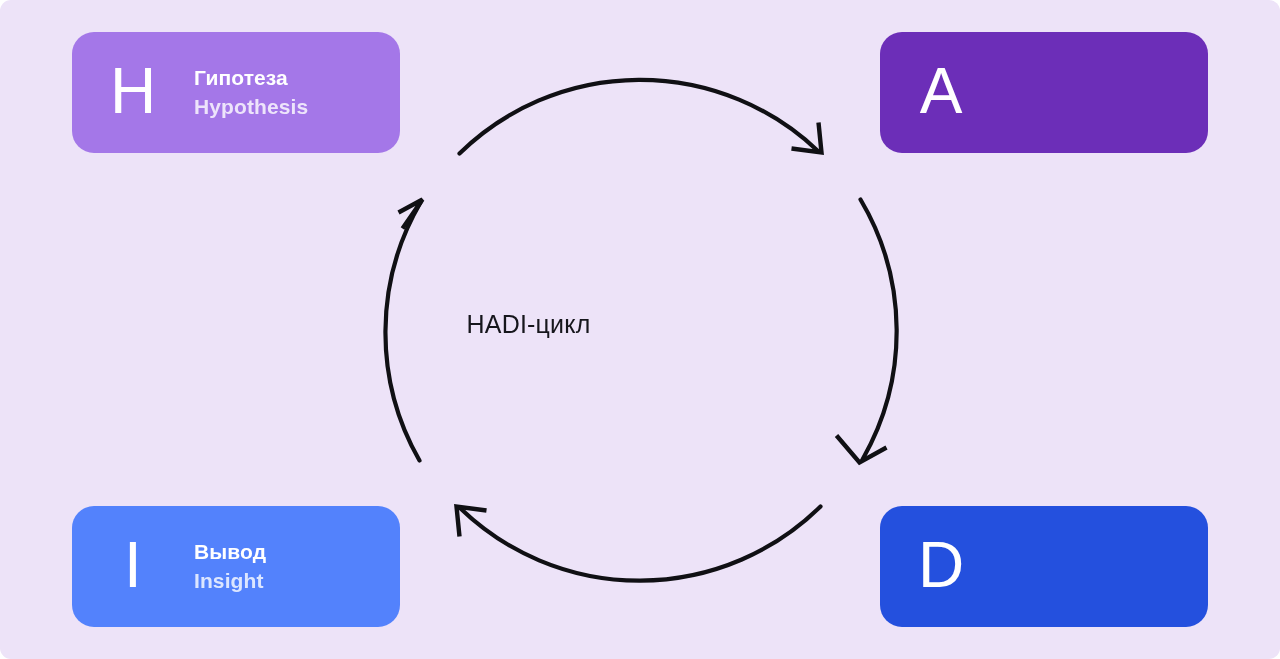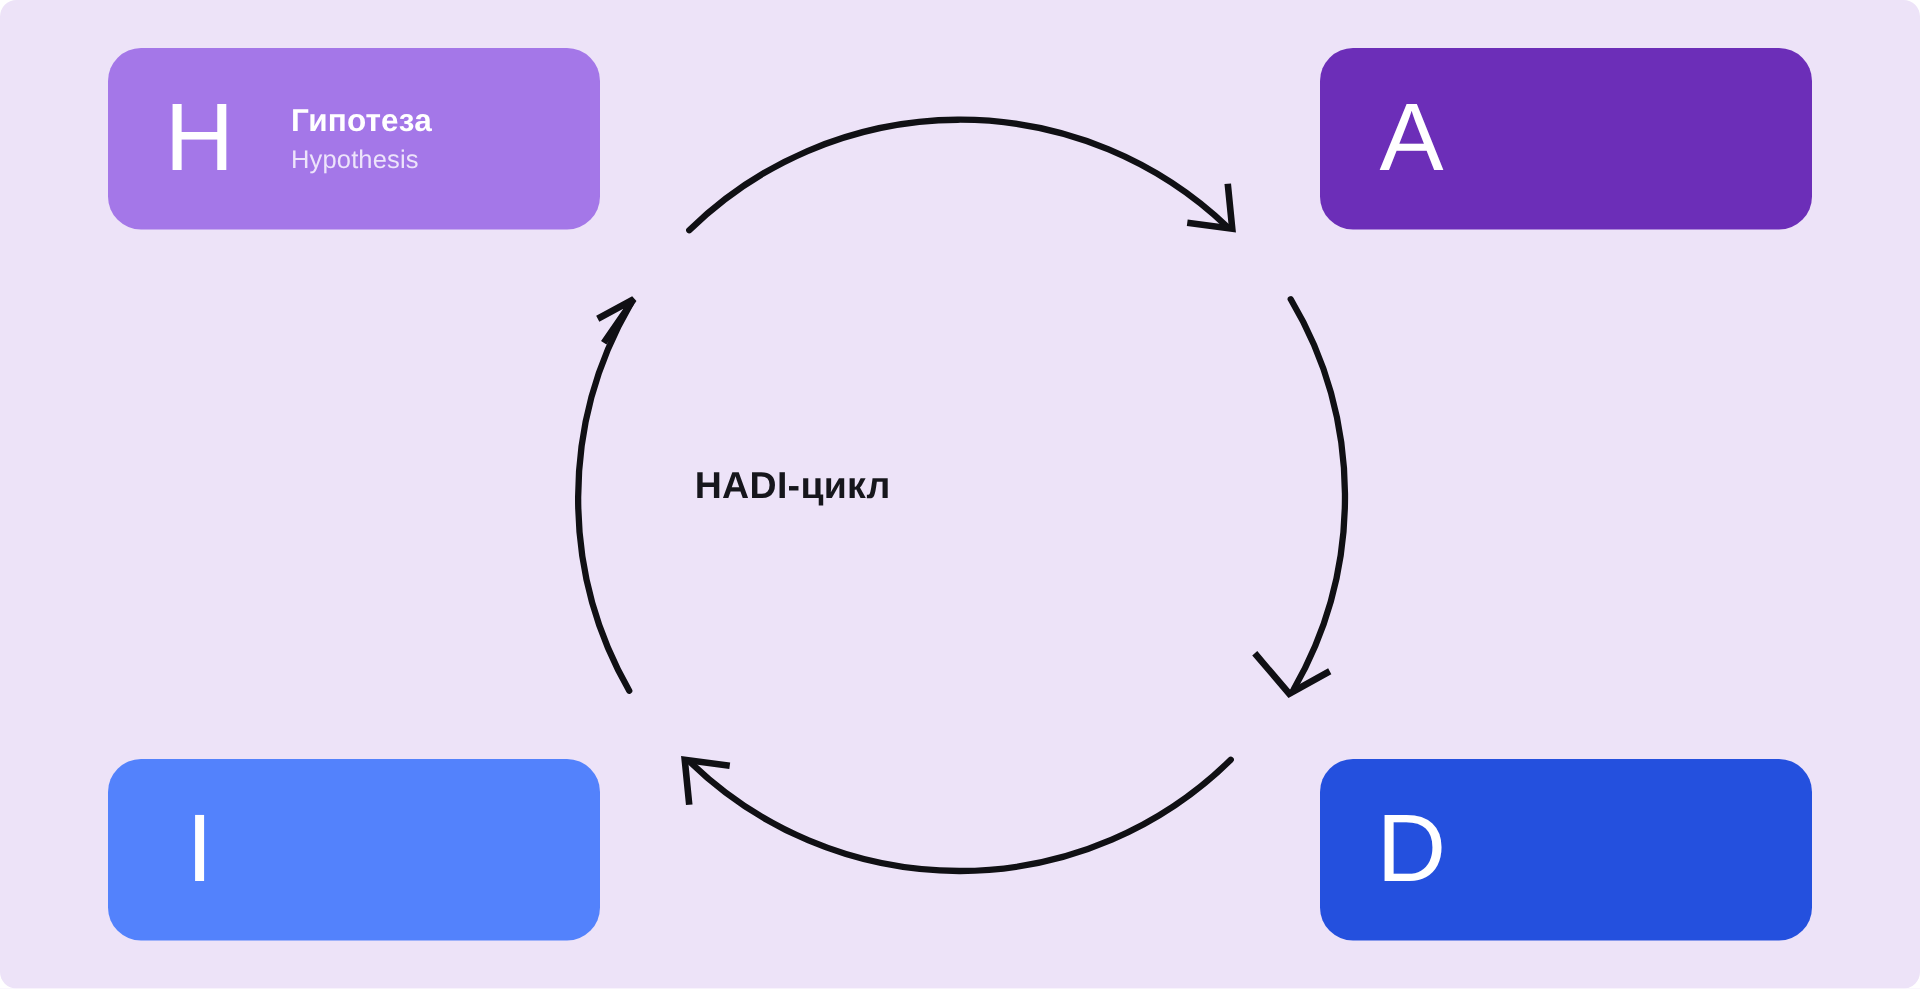--- a/index.html
+++ b/index.html
@@ -57,36 +57,36 @@
   }
   .card-title {
     color: #ffffff;
     font-size: 21px;
     font-weight: 700;
     line-height: 1.15;
     letter-spacing: 0.1px;
   }
   .card-sub {
     color: rgba(255,255,255,0.80);
-    font-size: 17px;
-    font-weight: 400;
+    font-size: 21px;
+    font-weight: 700;
     line-height: 1.15;
     letter-spacing: 0.1px;
   }
 
   
   #center-label {
     position: absolute;
     left: 0;
     top: 310px;
     width: 1057px;
     text-align: center;
     color: #16161c;
     font-size: 25px;
-    font-weight: 700;
+    font-weight: 400;
     letter-spacing: 0.2px;
   }
 
   
   #cycle-svg {
     position: absolute;
     left: 0;
     top: 0;
     width: 1280px;
     height: 659px;
@@ -143,19 +143,23 @@
       <div class="card-sub">Hypothesis</div>
     </div>
   </div>
 
   <div class="card tr" style="background:#6C2EB8">
     <div class="card-letter">A</div>
   </div>
 
   <div class="card bl" style="background:#5382FC">
     <div class="card-letter">I</div>
+    <div class="card-texts">
+      <div class="card-title">Вывод</div>
+      <div class="card-sub">Insight</div>
+    </div>
   </div>
 
   <div class="card br" style="background:#2450DE">
     <div class="card-letter">D</div>
   </div>
 
 </div>
 
 </body></html>

